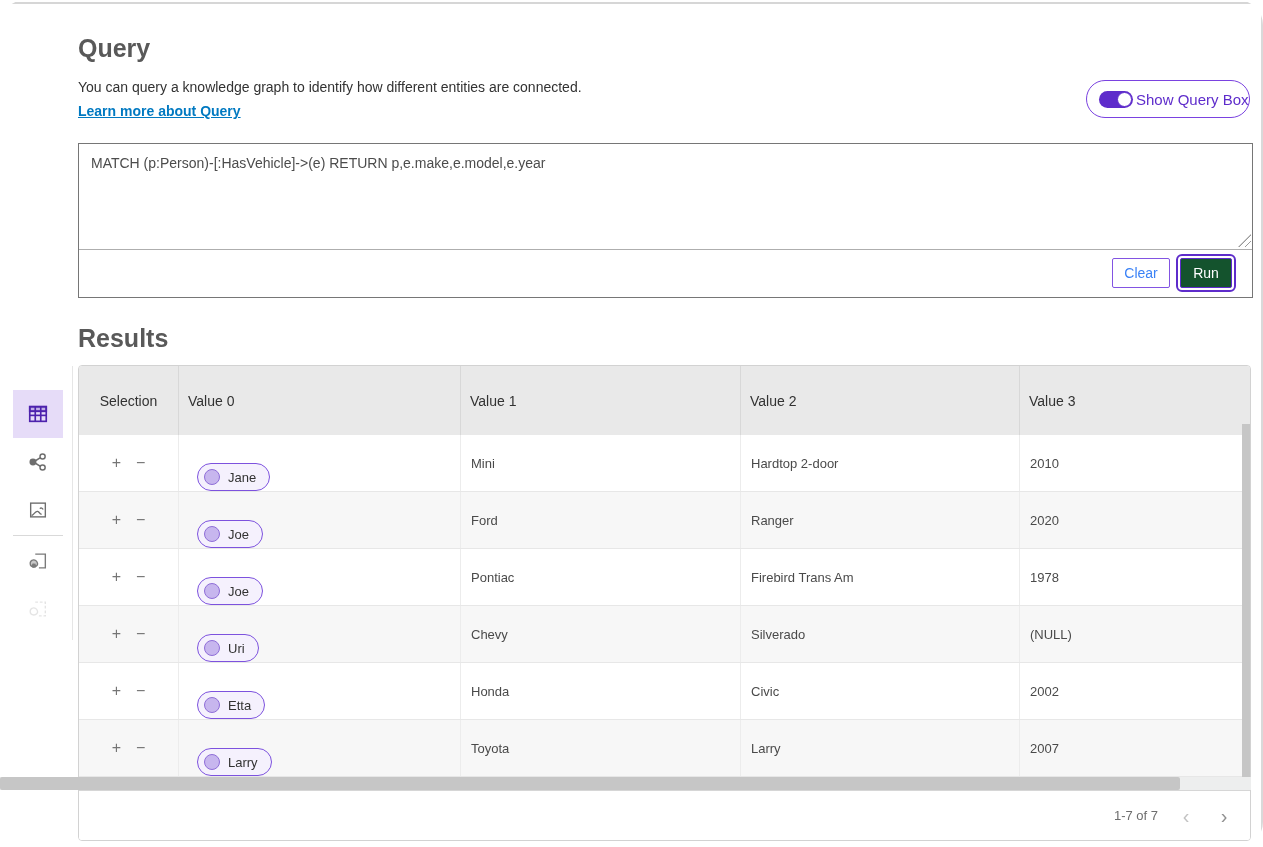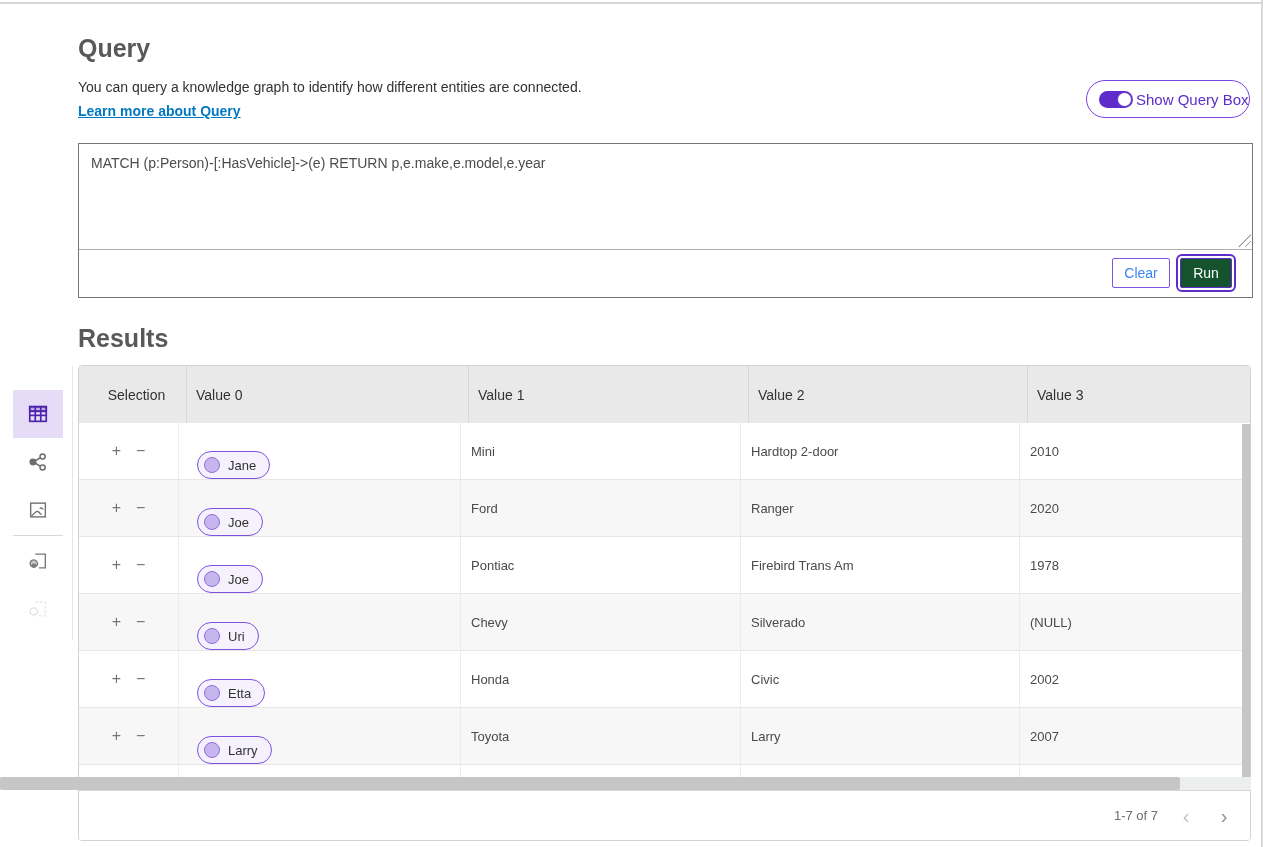--- a/index.html
+++ b/index.html
@@ -1,18 +1,18 @@
 <!DOCTYPE html>
 <html><head>
 <meta charset="utf-8">
 <style>
   * { margin:0; padding:0; box-sizing:border-box; }
   html,body { background:#fff; }
   body { font-family:"Liberation Sans", sans-serif; }
-  .page { position:relative; width:1263px; height:847px; background:#fff; overflow:hidden; }
+  .page { position:relative; width:1263px; height:847px; background:#fff; overflow:hidden;border-radius:25px; }
 
   .top-hairline { position:absolute; left:0; top:2px; width:100%; height:2px; background:#d6d6d6; }
   .right-hairline { position:absolute; right:0; top:0; width:2px; height:100%; background:#d9d9d9; }
 
   
   .query-title { position:absolute; left:78px; top:34px; font-size:25px; font-weight:bold; color:#595959; }
   .query-desc { position:absolute; left:78px; top:79px; font-size:14px; color:#323232; }
   .learn-more { position:absolute; left:78px; top:103px; font-size:14px; font-weight:bold; color:#0079c1; text-decoration:underline; cursor:pointer; }
 
   .toggle-pill { position:absolute; left:1086px; top:80px; width:164px; height:38px; border:1px solid #7a42e0; border-radius:19px; background:#fff; display:flex; align-items:center; padding-left:12px; cursor:pointer; }
@@ -32,21 +32,21 @@
   .results-title { position:absolute; left:78px; top:324px; font-size:25px; font-weight:bold; color:#595959; }
 
   .sidebar { position:absolute; left:13px; top:390px; width:50px; }
   .sidebar-item { width:50px; height:48px; display:flex; align-items:center; justify-content:center; cursor:pointer; }
   .sidebar-item.active { background:#e6dcf8; }
   .sidebar-item.disabled { cursor:default; opacity:.55; }
   .sidebar-divider { width:50px; height:1px; background:#d9d9d9; margin:1px 0; }
   .sidebar-right-border { position:absolute; left:72px; top:366px; width:1px; height:274px; background:#e6e6e6; }
 
   .table-panel { position:absolute; left:78px; top:365px; width:1173px; height:476px; border:1px solid #d2d2d2; border-radius:4px; background:#fff; overflow:hidden; }
-  .thead { display:flex; height:57px; background:#e9e9e9;padding-left:8px; }
+  .thead { display:flex; height:69px; background:#e9e9e9; }
   .th { display:flex; align-items:center; font-size:14px; color:#323232; border-right:1px solid #d8d8d8; padding-left:9px; }
   .th:last-child { border-right:none; }
   .th.sel { justify-content:center; padding-left:0; }
   .col-sel { width:100px; flex:0 0 auto; }
   .col-v0 { width:282px; flex:0 0 auto; }
   .col-v1 { width:280px; flex:0 0 auto; }
   .col-v2 { width:279px; flex:0 0 auto; }
   .col-v3 { flex:1 1 auto; }
 
   .trow { display:flex; height:57px; background:#fff; border-bottom:1px solid #e7e7e7; }

